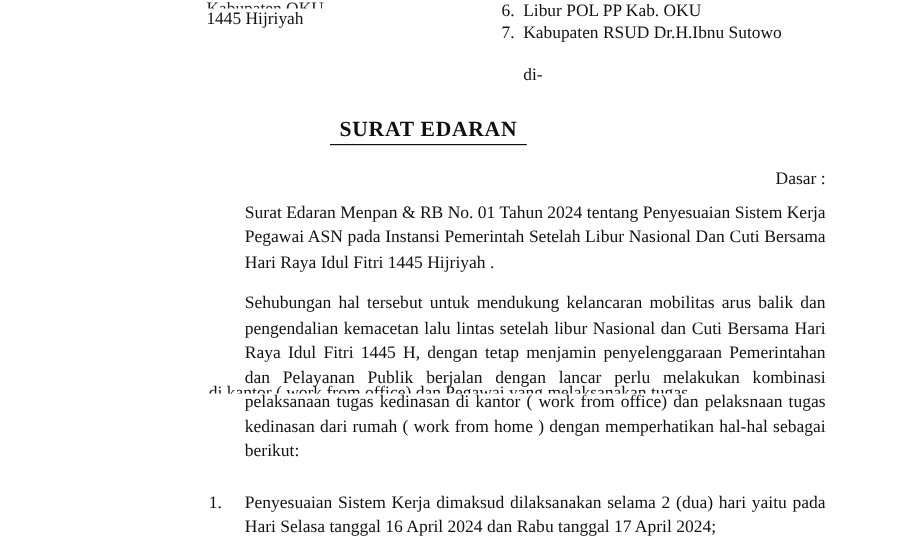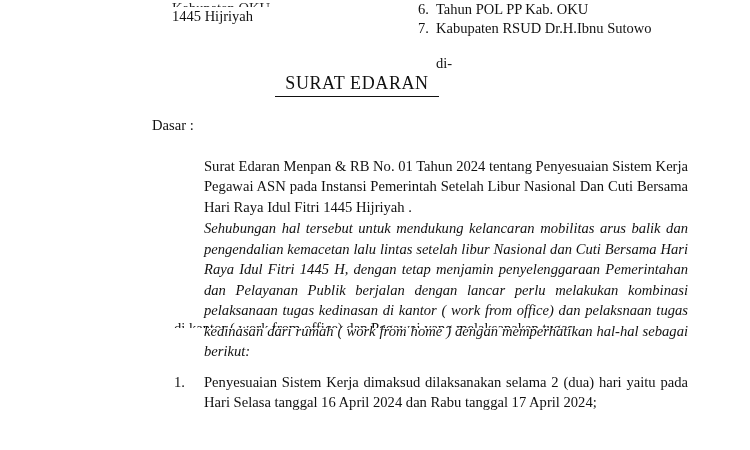--- a/index.html
+++ b/index.html
@@ -71,23 +71,24 @@
   .addr-city {
     margin-top: 10px;
     padding-left: 48px;
     letter-spacing: 2.2px;
     font-size: 14.5px;
   }
 
   
   .doc-title {
     text-align: center;
-    font-weight: normal;
+    font-weight: bold;
     font-size: 18px;
     letter-spacing: 0.6px;
+    margin-top: 24px;
     padding-right: 40px;
   }
   .title-underline {
     width: 164px;
     height: 1.4px;
     background: #111;
     margin: 2px auto 0 auto;
     margin-right: auto;
     margin-left: auto;
     transform: translateX(-20px);
@@ -95,30 +96,30 @@
 
   
   .body-wrap {
     margin-top: 18px;
     padding-left: 112px;
     padding-right: 26px;
     font-size: 14.6px;
     line-height: 20.5px;
   }
   .dasar {
-    margin-bottom: 20px;
+    margin-bottom: 8px;
+    text-align: right;
   }
   .para {
     text-align: justify;
     padding-left: 52px;
-    margin-bottom: 1px;
+    margin-bottom: 14px;
   }
   .para.last {
-    margin-bottom: 10px;
-    font-style: italic;
+    margin-bottom: 22px;
   }
   .list {
     padding-left: 22px;
   }
   .list-item {
     display: flex;
     align-items: flex-start;
     margin-bottom: 6px;
   }
   .list-item .li-num {
@@ -148,21 +149,21 @@
 <div class="page">
 
   <div class="header-row">
     <div class="header-left">
       <div class="clip-line">Kabupaten OKU</div>
       <div>1445 Hijriyah</div>
     </div>
     <div class="header-right">
       <div class="num-item">
         <span class="num">6.</span>
-        <span class="txt">Tahun POL PP Kab. OKU</span>
+        <span class="txt">Libur POL PP Kab. OKU</span>
       </div>
       <div class="num-item">
         <span class="num">7.</span>
         <span class="txt">Kabupaten  RSUD  Dr.H.Ibnu Sutowo</span>
       </div>
       <div class="addr-di">di-</div>
     </div>
   </div>
 
   <div class="doc-title">SURAT EDARAN</div>

